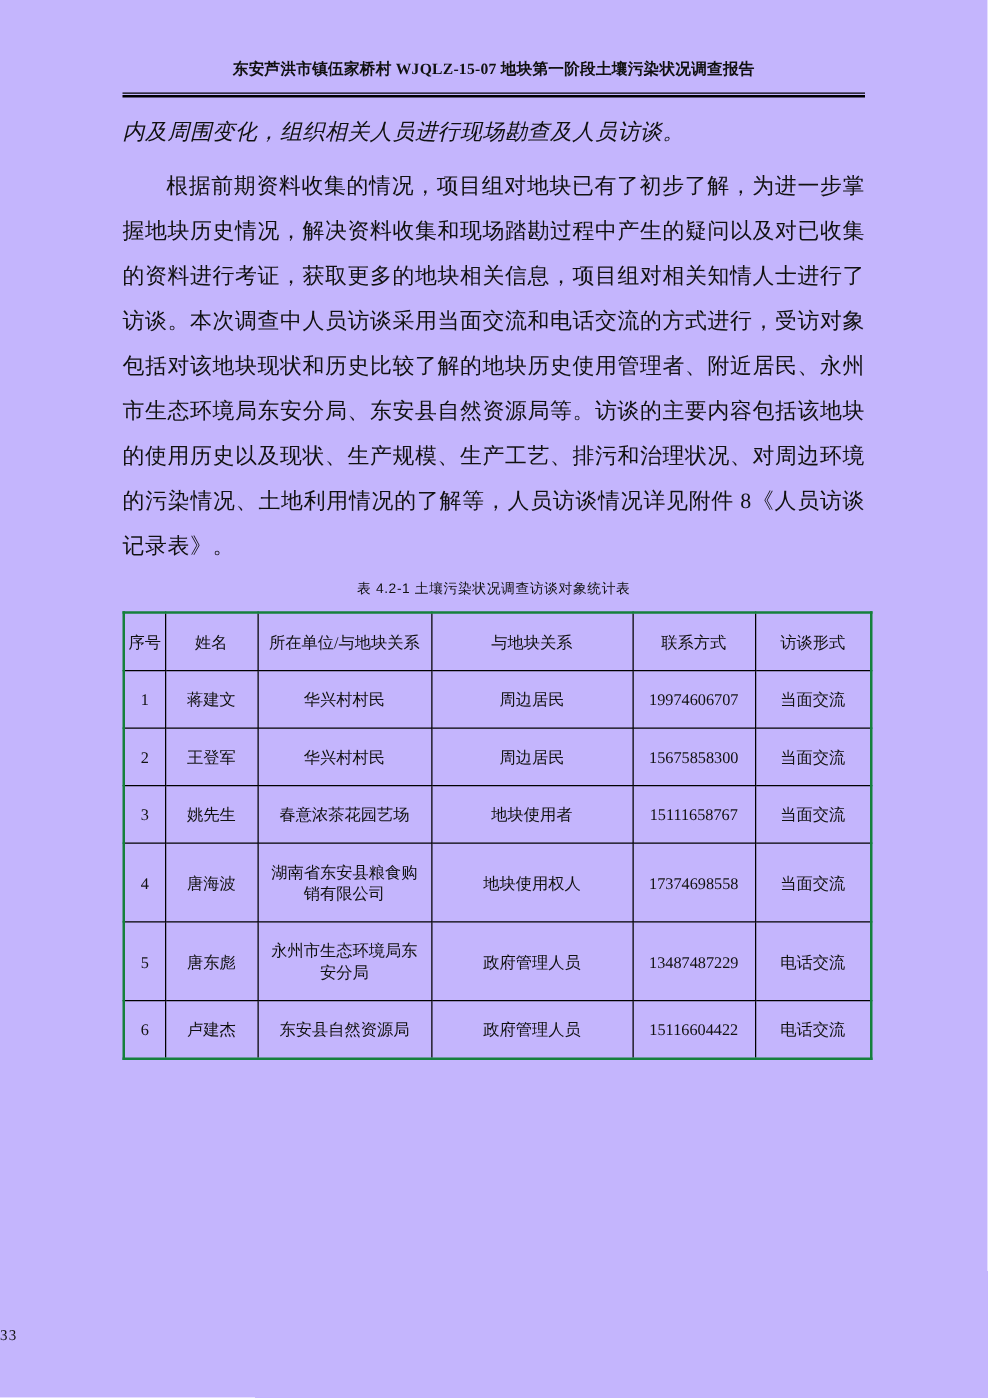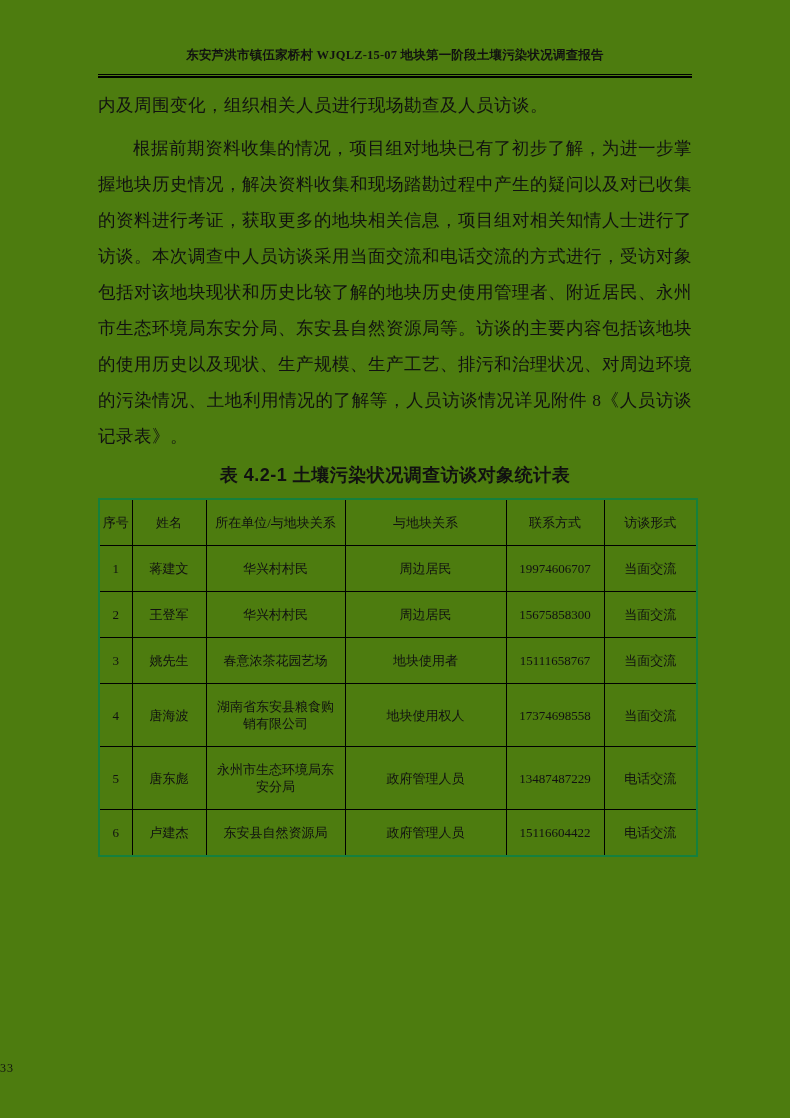--- a/index.html
+++ b/index.html
@@ -9,21 +9,21 @@
     height: 1118px;
     font-family: "Liberation Serif", "DejaVu Serif", serif;
     color: #111111;
     position: relative;
     overflow: hidden;
   }
   .page {
     width: 790px;
     height: 1118px;
     position: relative;
-    background: #4d7c0f;
+    background: #c4b5fd;
   }
   .running-header {
     width: 594px;
     margin: 0 auto;
     padding-top: 47px;
     text-align: center;
     font-size: 12.5px;
     font-weight: bold;
     line-height: 16px;
     font-family: "Liberation Serif", "DejaVu Serif", serif;
@@ -42,38 +42,39 @@
   }
   .body-text {
     font-size: 17.5px;
     line-height: 36px;
     letter-spacing: 0.5px;
     text-align: justify;
     text-justify: inter-character;
   }
   .intro-line {
     margin-top: 9px;
+    font-style: italic;
   }
   .section-heading {
     margin-top: 21px;
     font-family: "Liberation Sans", "DejaVu Sans", sans-serif;
     font-size: 18px;
     font-weight: bold;
     line-height: 26px;
     letter-spacing: 0.5px;
     white-space: pre-wrap;
   }
   .para { text-indent: 2em; }
   .para-first { margin-top: 7px; }
   .table-caption {
     margin-top: 9px;
     text-align: center;
     font-family: "Liberation Sans", "DejaVu Sans", sans-serif;
-    font-size: 18px;
-    font-weight: bold;
+    font-size: 11px;
+    font-weight: normal;
     letter-spacing: 0.5px;
   }
   table.interview-table {
     width: 598px;
     margin: 11px auto 0 auto;
     border-collapse: collapse;
     border: 2px solid #15803d;
     table-layout: fixed;
     font-size: 13px;
   }

